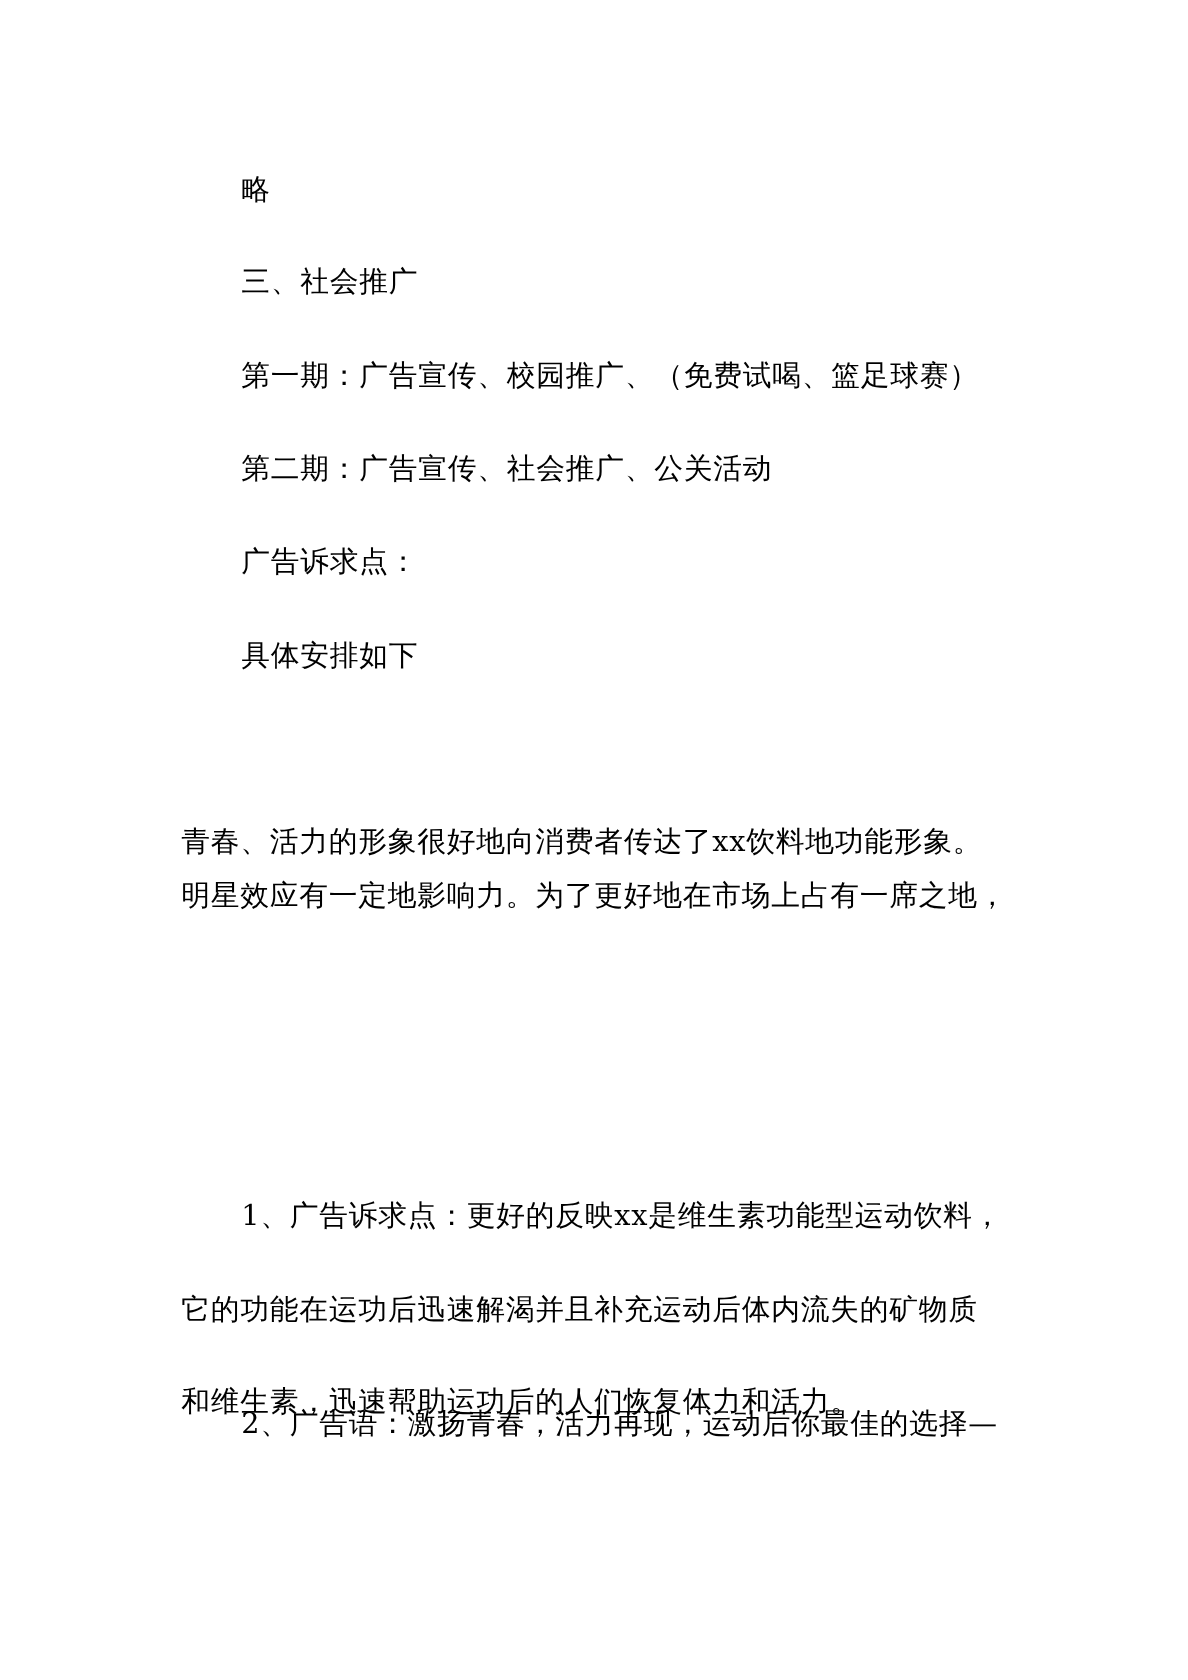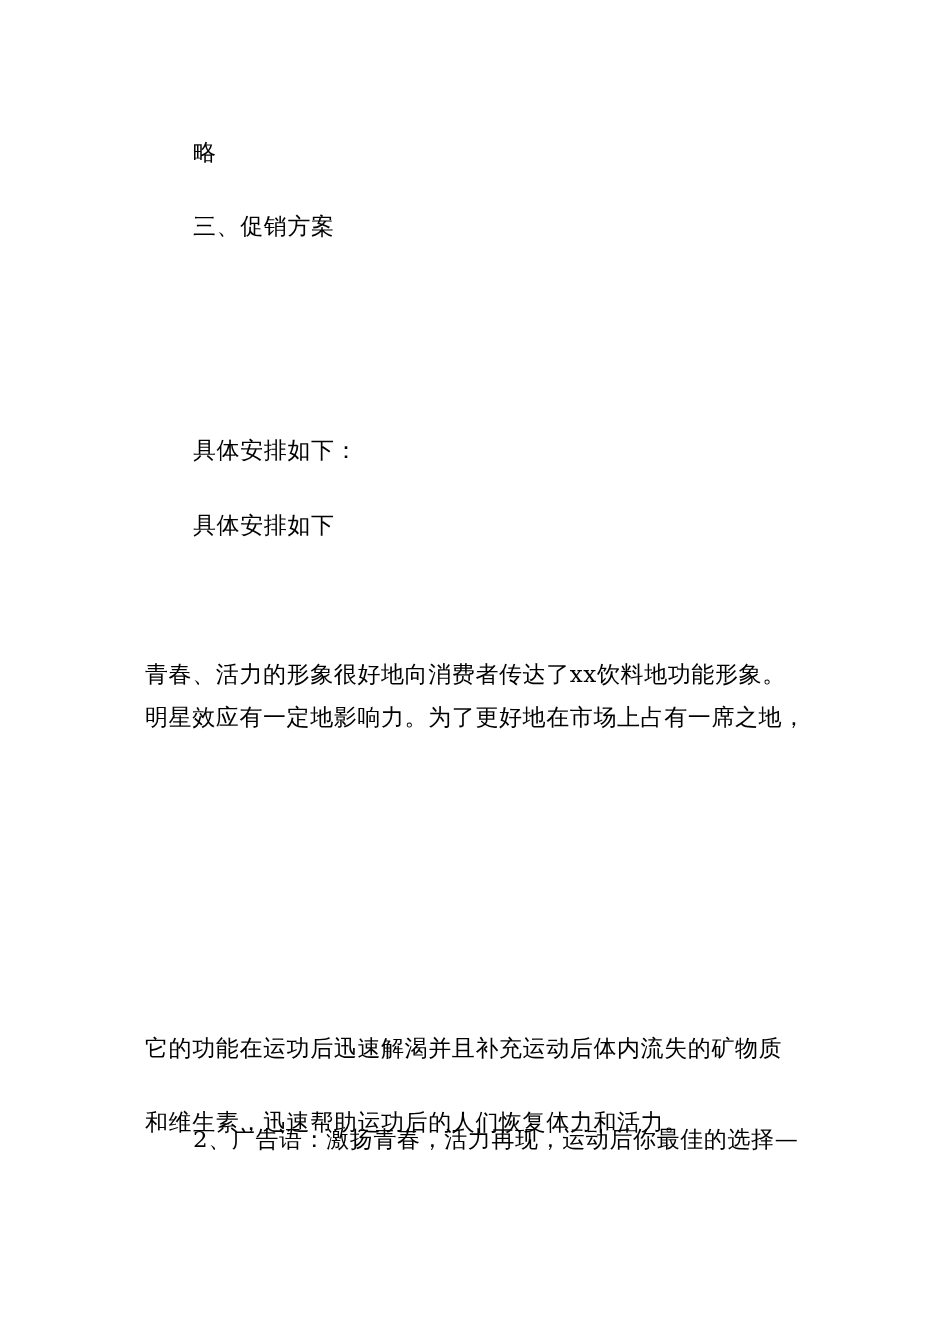--- a/index.html
+++ b/index.html
@@ -30,21 +30,24 @@
       letter-spacing: 0.6px;
     }
     .indent { left: 193px; }
     .full { left: 145px; }
   </style>
 </head>
 <body>
 
 <div class="page">
   <div class="line indent" style="top:138px">略</div>
-  <div class="line indent" style="top:212px">三、促销方案</div>
-  <div class="line indent" style="top:436px">具体安排如下：</div>
+  <div class="line indent" style="top:212px">三、社会推广</div>
+  <div class="line indent" style="top:287px">第一期：广告宣传、校园推广、（免费试喝、篮足球赛）</div>
+  <div class="line indent" style="top:361px">第二期：广告宣传、社会推广、公关活动</div>
+  <div class="line indent" style="top:436px">广告诉求点：</div>
   <div class="line indent" style="top:511px">具体安排如下</div>
   <div class="line full" style="top:660px">青春、活力的形象很好地向消费者传达了xx饮料地功能形象。</div>
   <div class="line full" style="top:703px">明星效应有一定地影响力。为了更好地在市场上占有一席之地，</div>
+  <div class="line indent" style="top:959px">1、广告诉求点：更好的反映xx是维生素功能型运动饮料，</div>
   <div class="line full" style="top:1034px">它的功能在运功后迅速解渴并且补充运动后体内流失的矿物质</div>
   <div class="line full" style="top:1108px">和维生素，迅速帮助运功后的人们恢复体力和活力。</div>
   <div class="line indent" style="top:1125px">2、广告语：激扬青春，活力再现，运动后你最佳的选择—</div>
 </div>
 
 </body></html>

